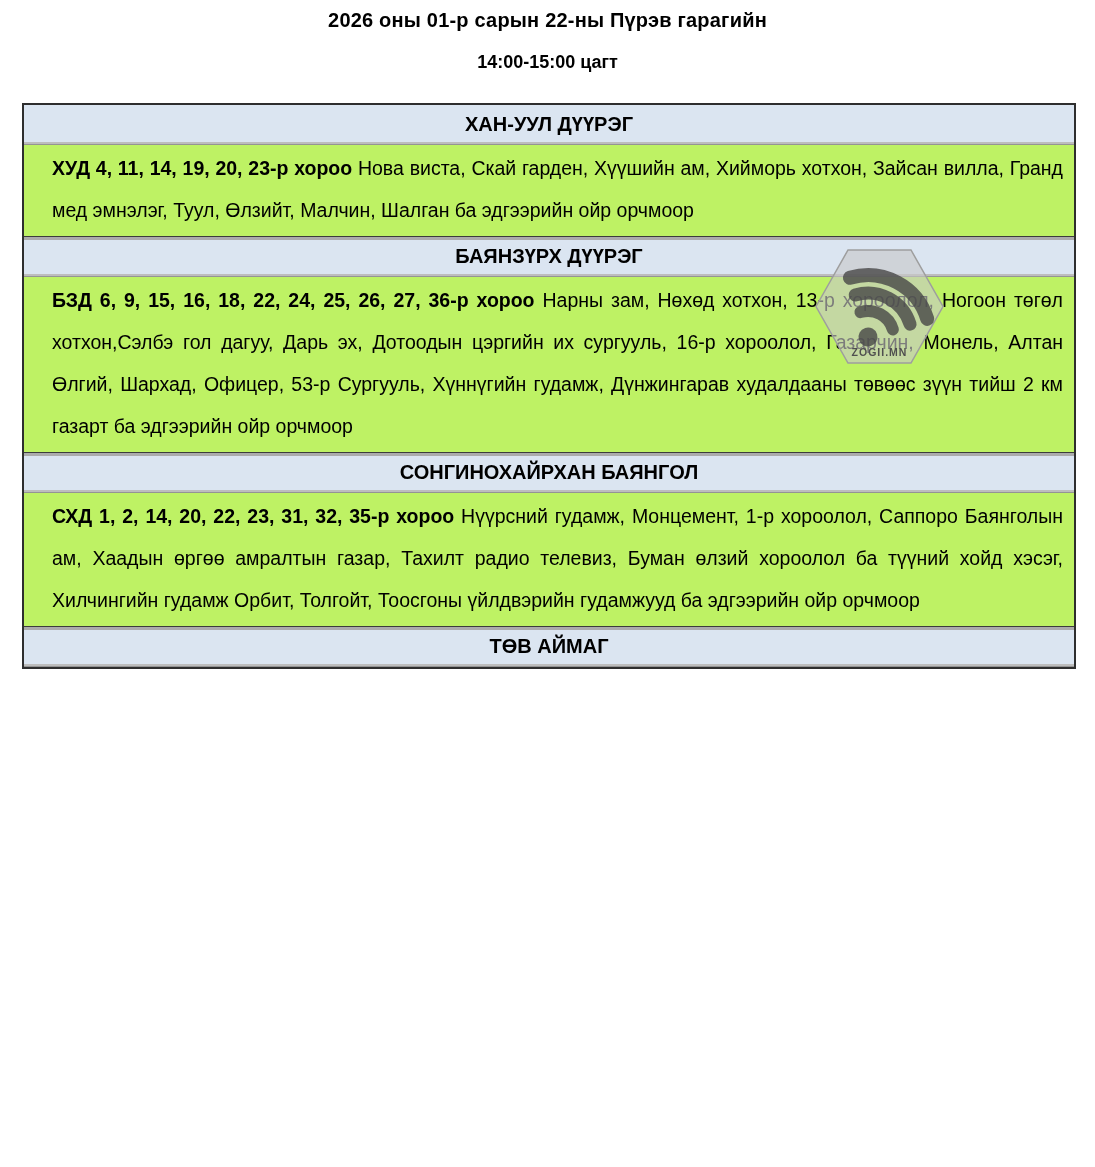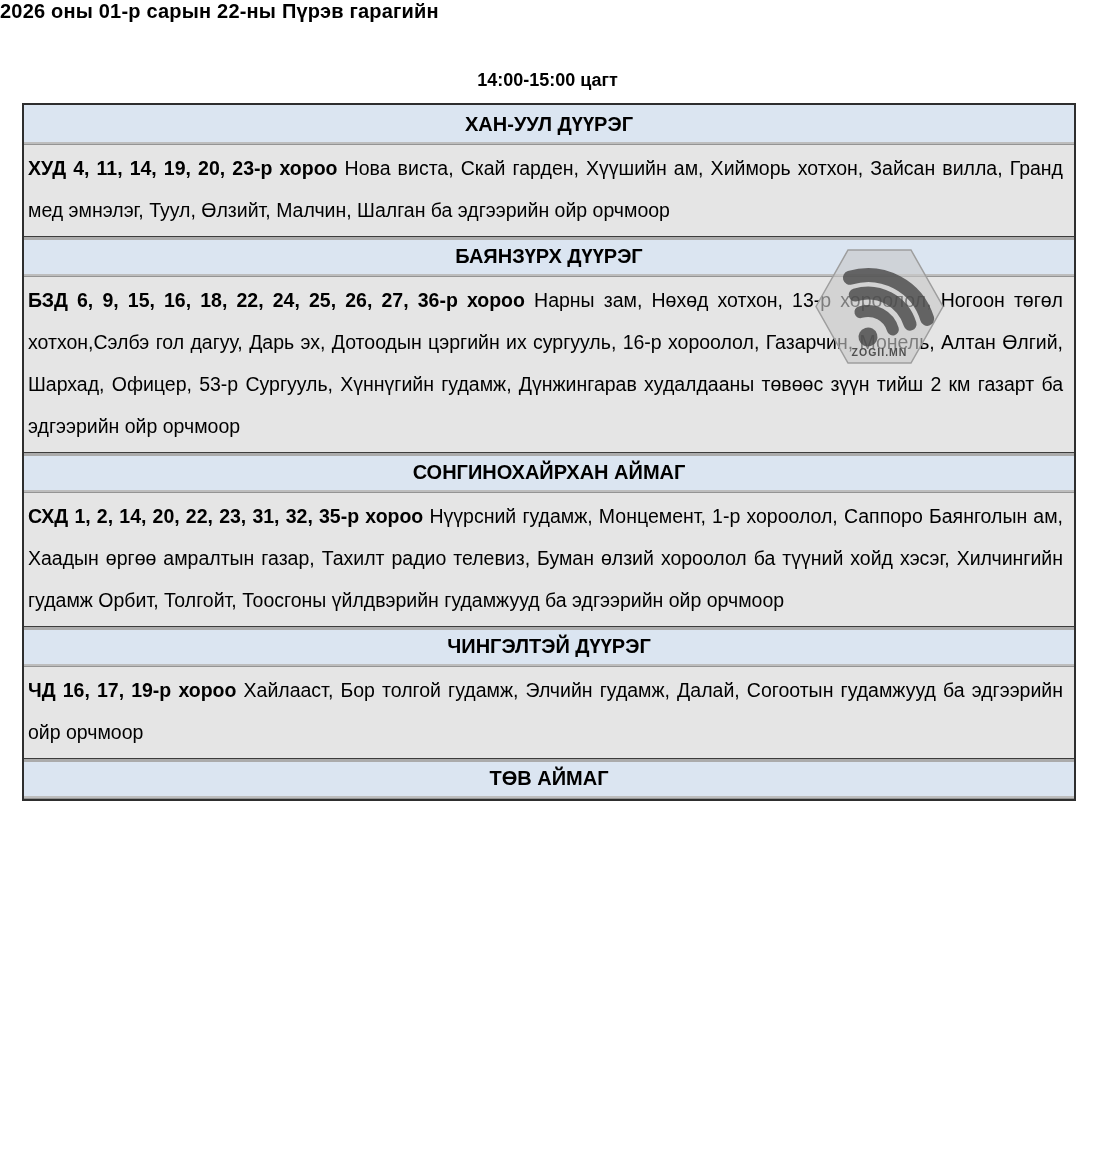--- a/index.html
+++ b/index.html
@@ -5,54 +5,56 @@
   html, body { margin: 0; padding: 0; }
   body {
     width: 1095px; height: 1167px;
     background: #ffffff;
     font-family: "Liberation Sans", sans-serif;
     color: #000000;
     position: relative;
     overflow: hidden;
   }
   .doc-title {
+    padding-top: 9px;
+    text-align: center;
     font-weight: bold;
     font-size: 20px;
     letter-spacing: 0.2px;
   }
   .doc-subtitle {
-    margin-top: 47px;
+    margin-top: 20px;
     text-align: center;
     font-weight: bold;
     font-size: 18px;
   }
   .tbl {
     position: absolute;
     left: 22px; top: 103px;
     width: 1050px;
     border: 2px solid #2e2e2e;
-    background: #e5e5e5;
+    background: #bef264;
   }
   .sec-header {
     background: #dbe5f1;
     height: 39px;
     line-height: 39px;
     text-align: center;
     font-weight: bold;
     font-size: 20px;
     border-top: 1px solid #3c3c3c;
     border-bottom: 1px solid #949494;
     box-shadow: inset 0 3px 0 #ababab, inset 0 -2px 0 #bdbdbd;
   }
   .sec:first-child .sec-header {
     border-top: none;
     box-shadow: inset 0 -2px 0 #bdbdbd;
   }
   .sec-body {
-    padding: 2px 11px 5px 4px;
+    padding: 2px 11px 5px 28px;
     font-size: 19.5px;
     line-height: 42px;
     text-align: justify;
     text-justify: inter-word;
   }
   .lead { font-weight: bold; }
   .watermark {
     position: absolute;
     left: 814px; top: 247px;
     width: 131px; height: 119px;
@@ -74,28 +76,24 @@
 
   <div class="sec">
     <div class="sec-header">БАЯНЗҮРХ ДҮҮРЭГ</div>
     <div class="sec-body"><span class="lead">БЗД 6, 9, 15, 16, 18, 22, 24, 25, 26, 27, 36-р хороо</span><span> Нарны зам, Нөхөд хотхон, 13-р хороолол, Ногоон төгөл хотхон,Сэлбэ гол дагуу, Дарь эх, Дотоодын цэргийн их сургууль, 16-р хороолол, Газарчин, Монель, Алтан Өлгий, Шархад, Офицер, 53-р Сургууль, Хүннүгийн гудамж, Дүнжингарав худалдааны төвөөс зүүн тийш 2 км газарт ба эдгээрийн ойр орчмоор</span></div>
   </div>
 
   <div class="sec">
   </div>
 
   <div class="sec">
-    <div class="sec-header">СОНГИНОХАЙРХАН АЙМАГ</div>
+    <div class="sec-header">СОНГИНОХАЙРХАН БАЯНГОЛ</div>
     <div class="sec-body"><span class="lead">СХД 1, 2, 14, 20, 22, 23, 31, 32, 35-р хороо</span><span> Нүүрсний гудамж, Монцемент, 1-р хороолол, Саппоро Баянголын ам, Хаадын өргөө амралтын газар, Тахилт радио телевиз, Буман өлзий хороолол ба түүний хойд хэсэг, Хилчингийн гудамж Орбит, Толгойт, Тоосгоны үйлдвэрийн гудамжууд ба эдгээрийн ойр орчмоор</span></div>
   </div>
 
-  <div class="sec">
-    <div class="sec-header">ЧИНГЭЛТЭЙ ДҮҮРЭГ</div>
-    <div class="sec-body"><span class="lead">ЧД 16, 17, 19-р хороо</span><span> Хайлааст, Бор толгой гудамж, Элчийн гудамж, Далай, Согоотын гудамжууд ба эдгээрийн ойр орчмоор</span></div>
-  </div>
 
   <div class="sec">
     <div class="sec-header">ТӨВ АЙМАГ</div>
   </div>
 
 </div>
 
 <div class="watermark">
   <svg width="131" height="119" viewBox="0 0 131 119" xmlns="http://www.w3.org/2000/svg">
     <polygon points="2,59.5 34,3 97,3 129,59.5 97,116 34,116" fill="#c8c8c8" fill-opacity="0.62" stroke="#9e9e9e" stroke-width="1.5"></polygon>

